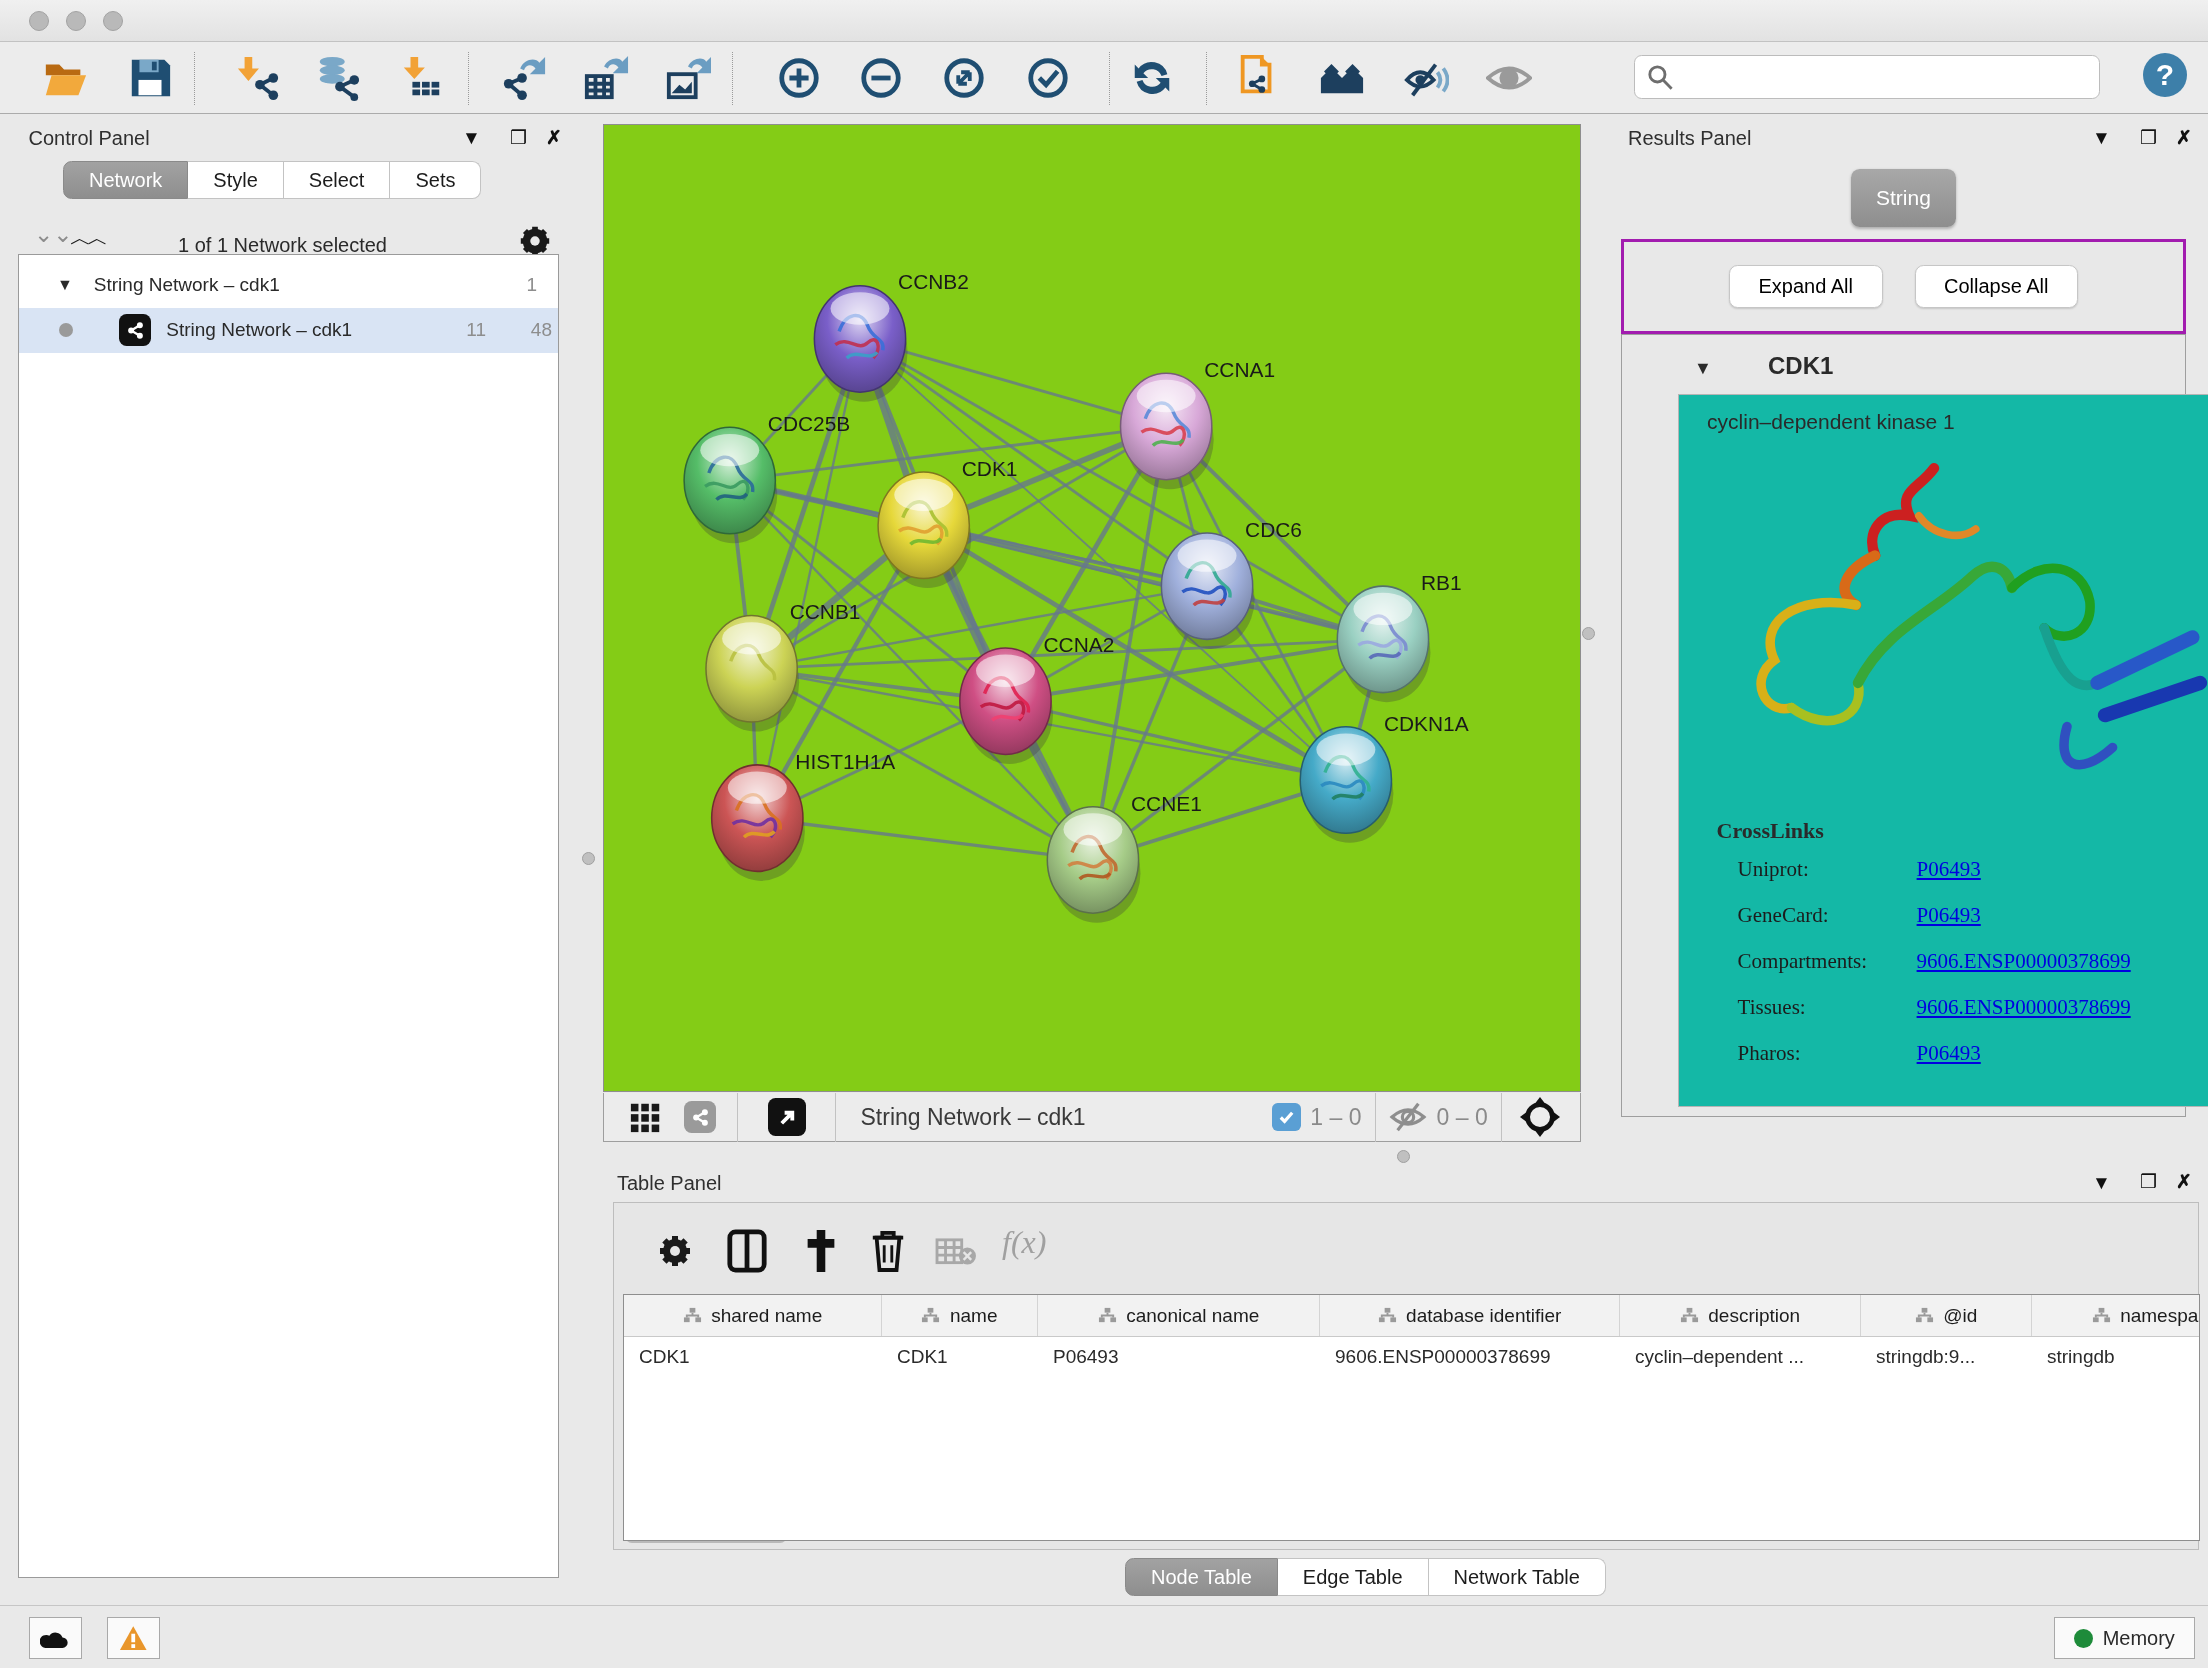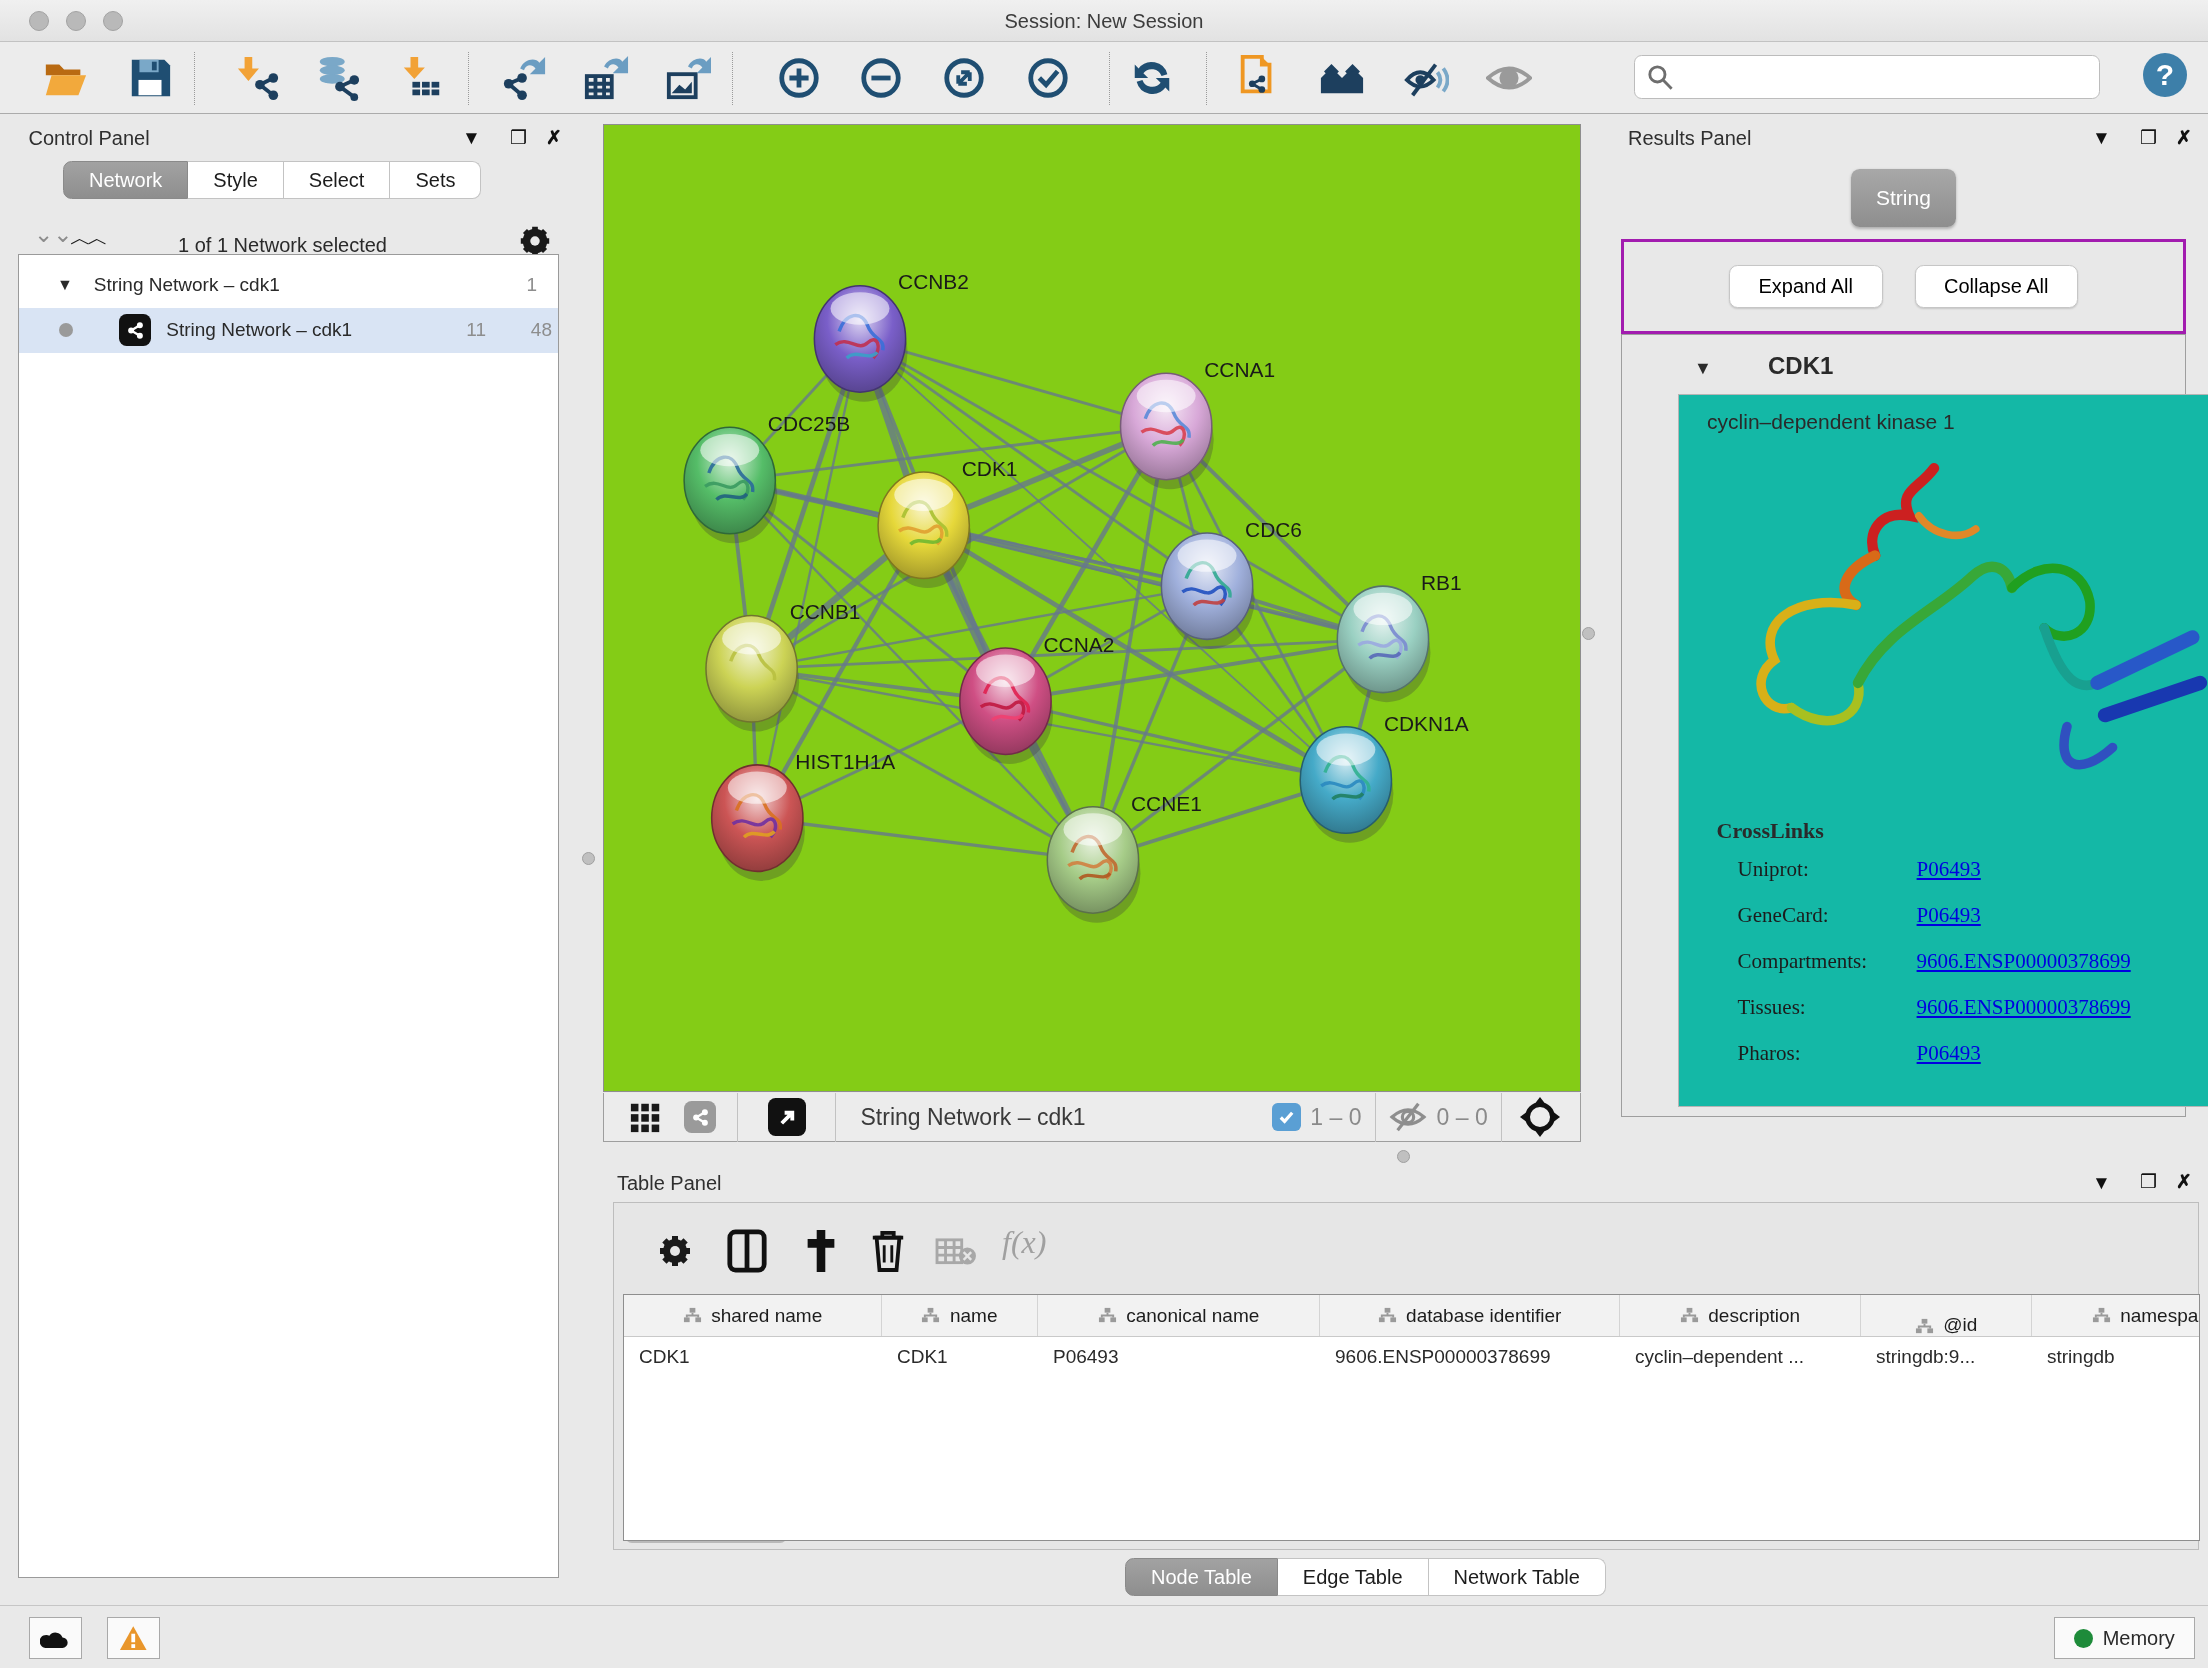--- a/index.html
+++ b/index.html
@@ -76,21 +76,20 @@
 </style>
 </head>
 <body>
 
 <div class="screen">
 
   <div class="abs titlebar">
     <div class="abs tl-dot" style="left:28.5px"></div>
     <div class="abs tl-dot" style="left:66px"></div>
     <div class="abs tl-dot" style="left:103px"></div>
-    <div class="abs win-title">Session: New Session</div>
   </div>
 
   <div class="abs toolbar">
     <svg class="abs tb-ic" style="left:42px" viewBox="0 0 48 48">
       <path d="M4 10 h14 l5 5 h17 v6 H4z" fill="#b96a12"></path>
         <path d="M4 42 L10 21 h36 L38 42z" fill="#f2a93c"></path>
     </svg>
     <svg class="abs tb-ic" style="left:127px" viewBox="0 0 48 48">
       <path d="M5 5 h34 l6 6 v32 H5z" fill="#1f4e72"></path>
         <rect x="13" y="5" width="20" height="13" fill="#7aa8c8"></rect>
@@ -681,21 +680,21 @@
           <svg width="19" height="19" viewBox="0 0 20 20">
             <g fill="#9a9a9a">
               <rect x="7" y="2" width="6" height="5"></rect>
               <rect x="1" y="12" width="6" height="5"></rect>
               <rect x="13" y="12" width="6" height="5"></rect>
               <path d="M10 7 v3 M4 12 v-2 h12 v2" stroke="#9a9a9a" stroke-width="2" fill="none"></path>
             </g>
           </svg>
           <span>description</span>
         </div>
-        <div class="th" style="width: 171px; align-items: flex-end;">
+        <div class="th" style="width: 171px;">
           <svg width="19" height="19" viewBox="0 0 20 20">
             <g fill="#9a9a9a">
               <rect x="7" y="2" width="6" height="5"></rect>
               <rect x="1" y="12" width="6" height="5"></rect>
               <rect x="13" y="12" width="6" height="5"></rect>
               <path d="M10 7 v3 M4 12 v-2 h12 v2" stroke="#9a9a9a" stroke-width="2" fill="none"></path>
             </g>
           </svg>
           <span>@id</span>
         </div>

